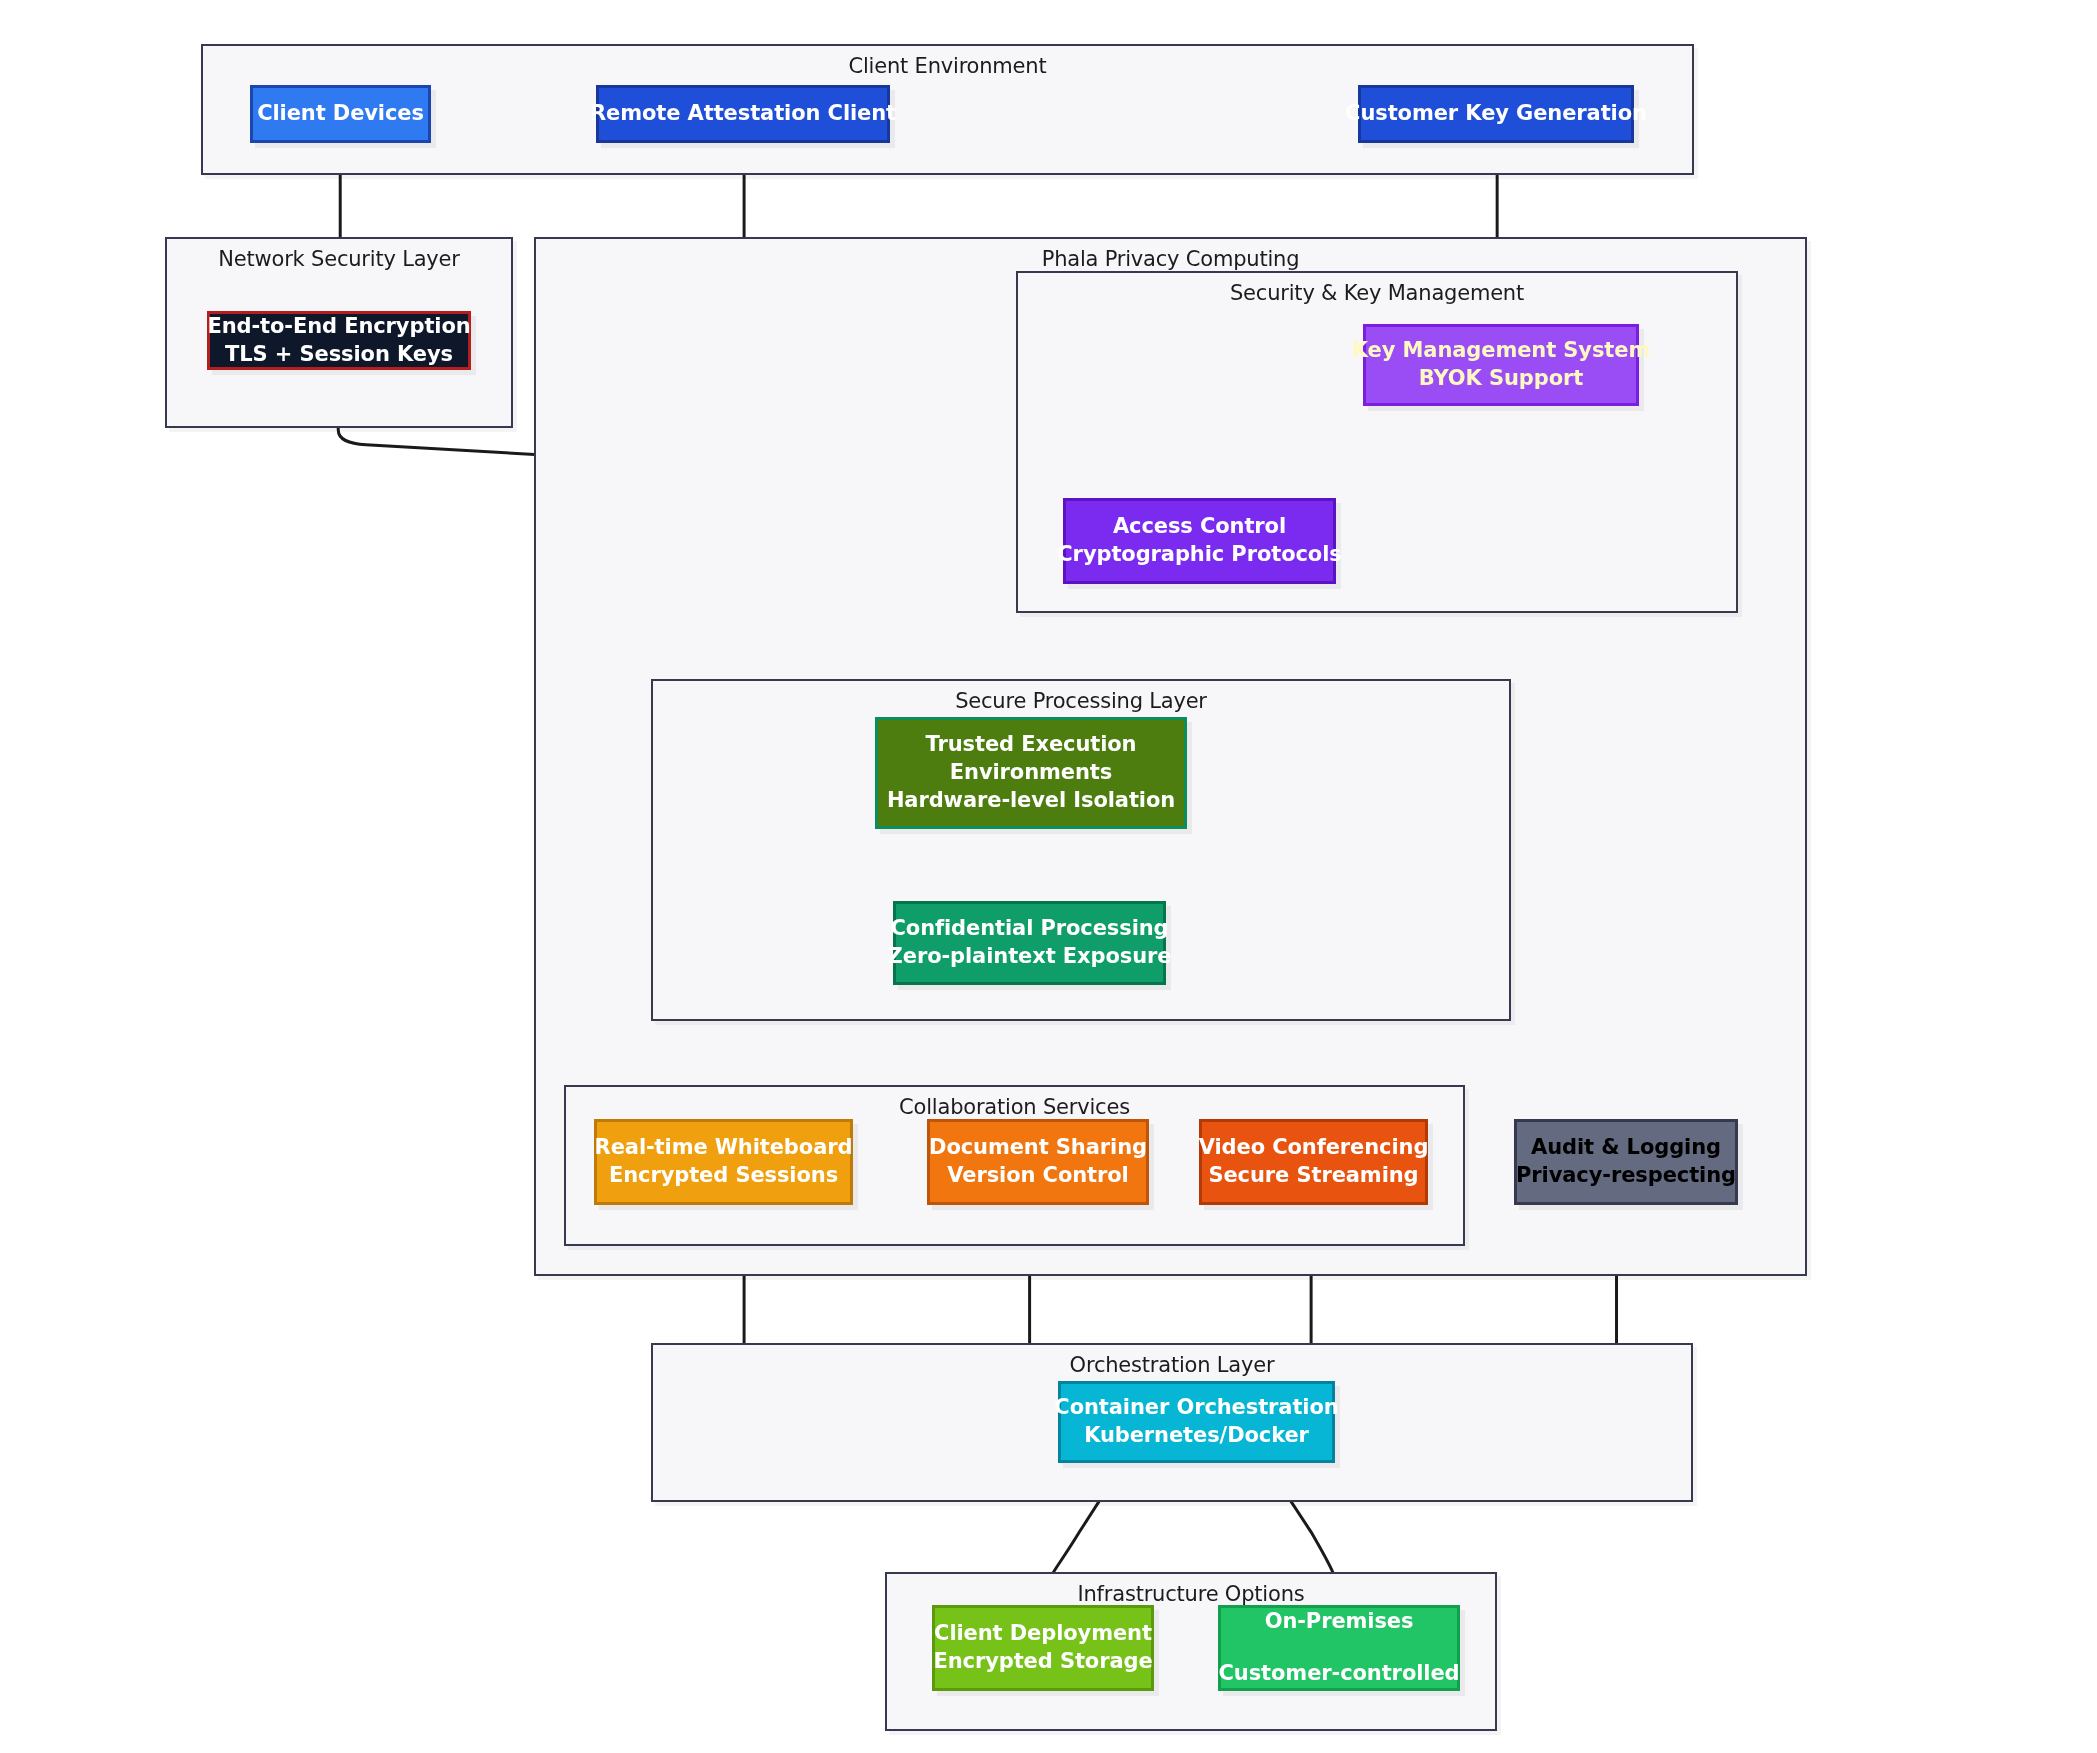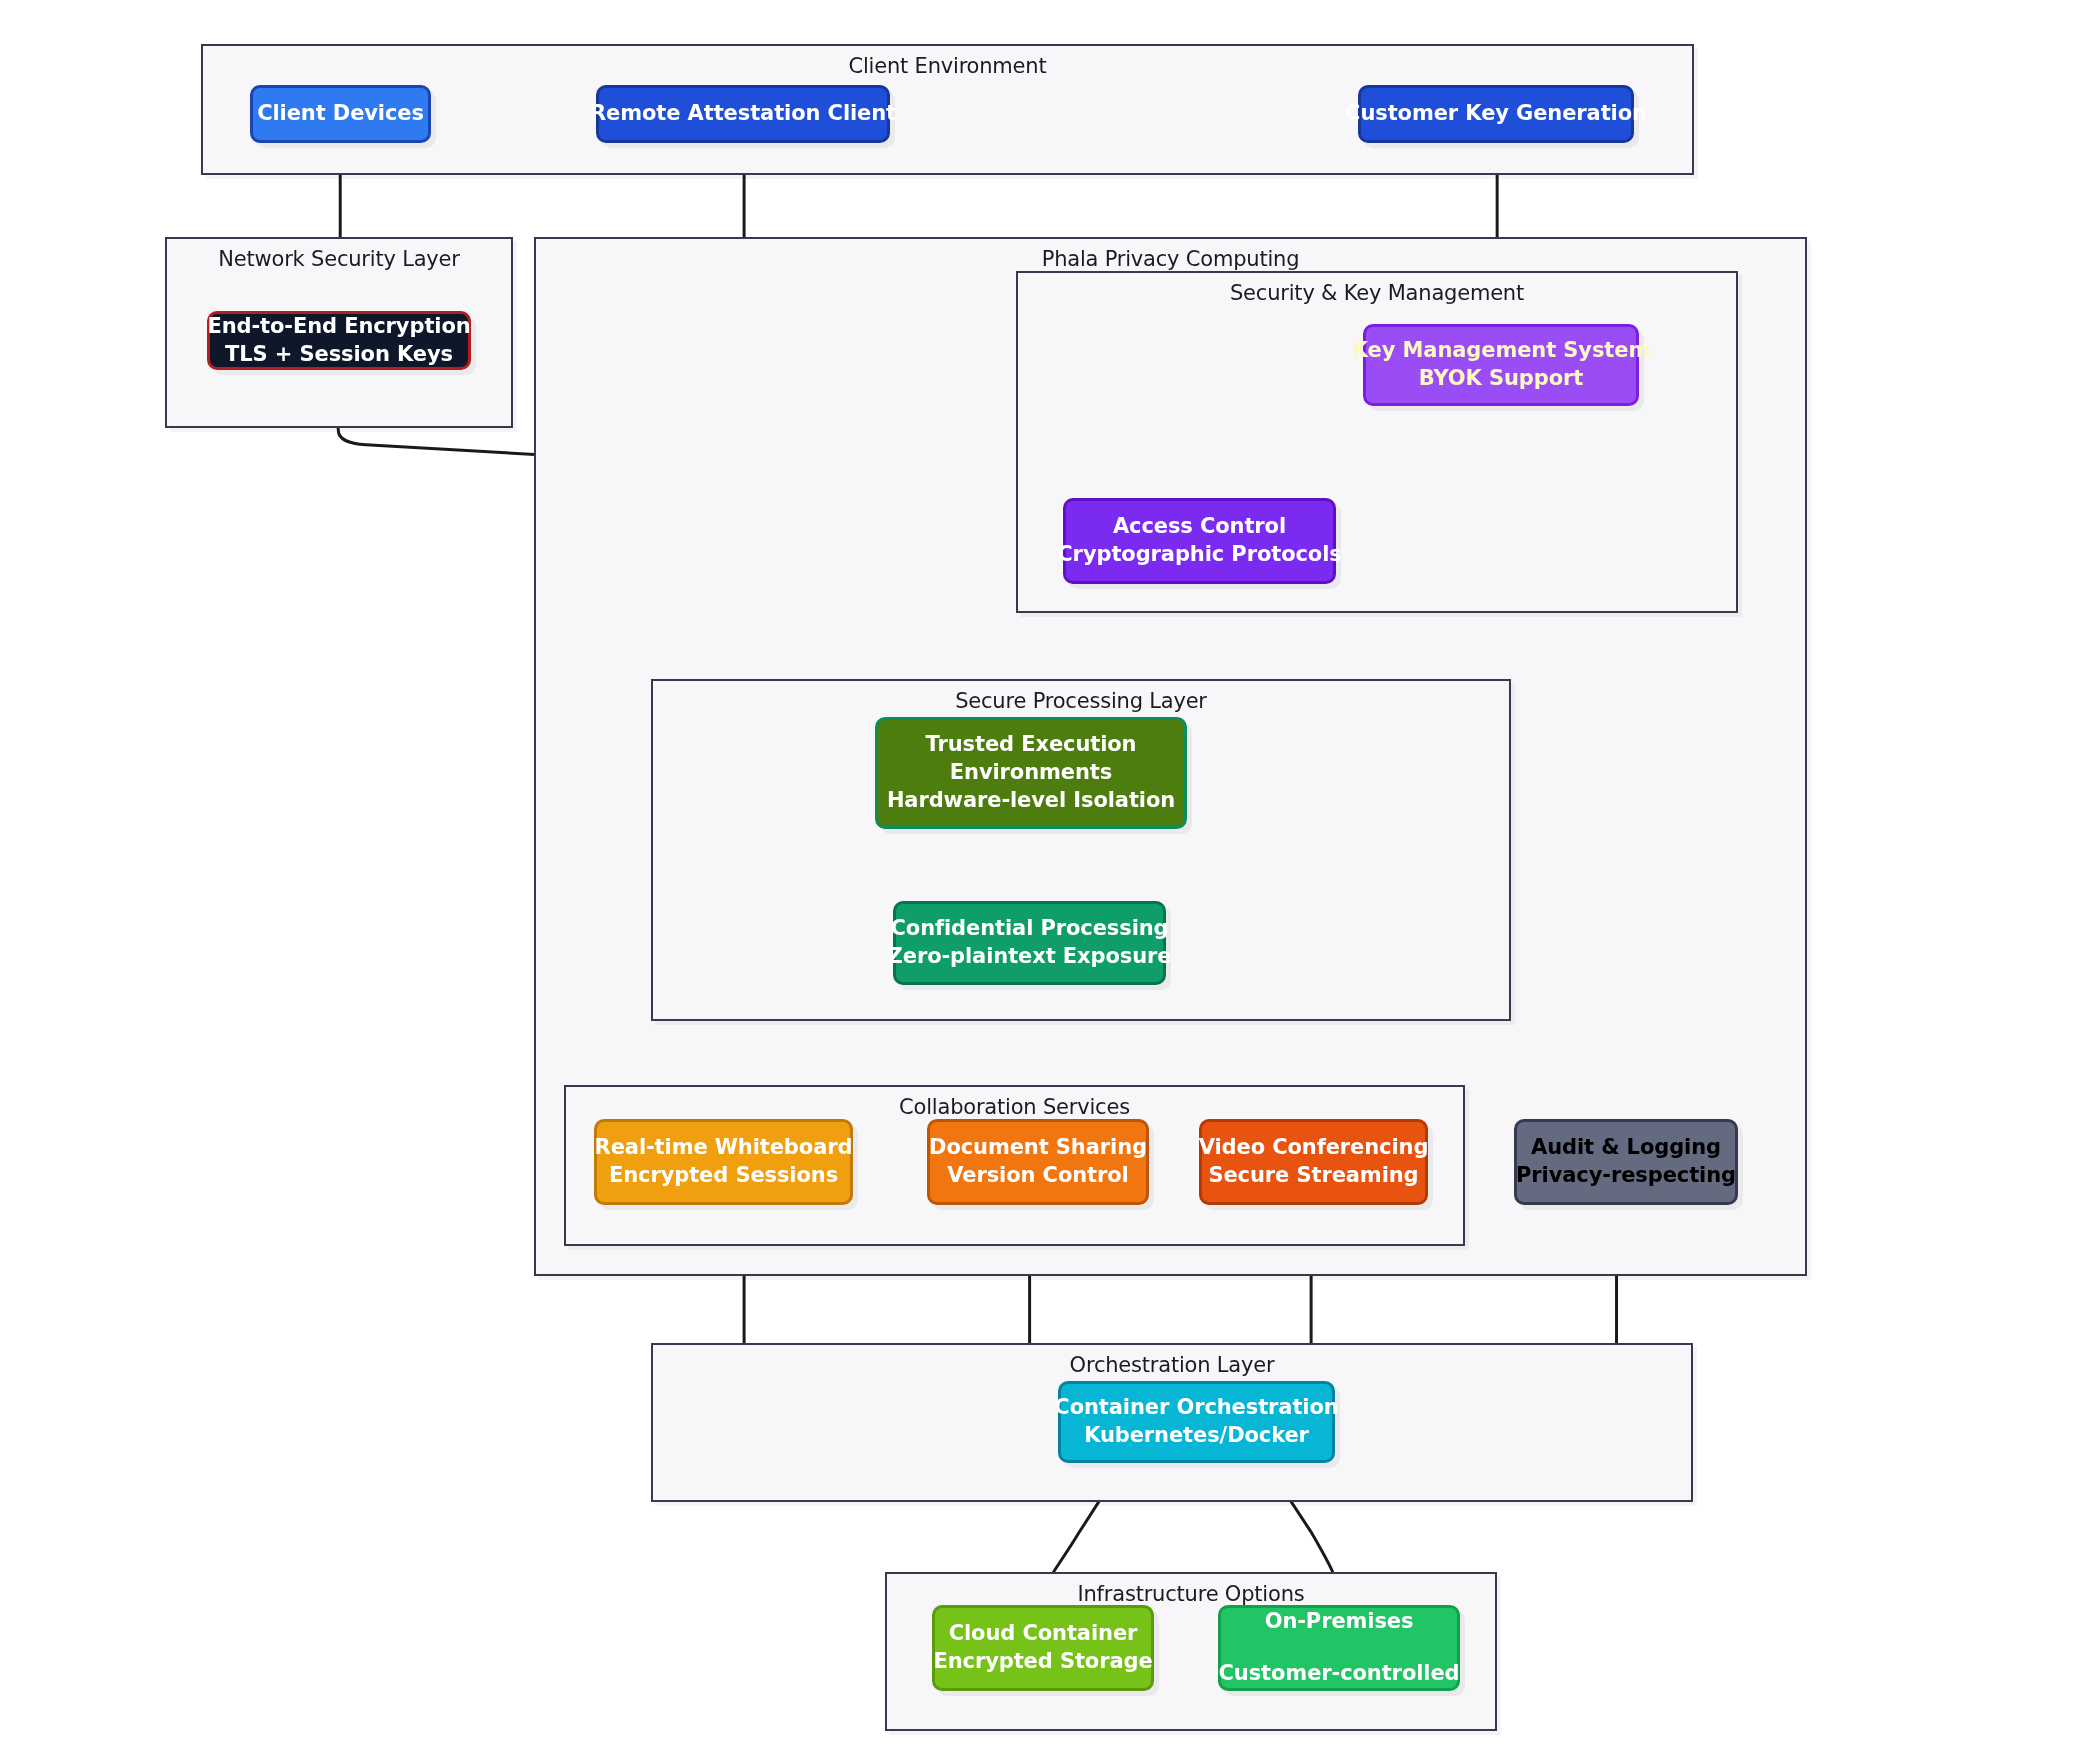--- a/index.html
+++ b/index.html
@@ -53,21 +53,20 @@
     justify-content: center;
     text-align: center;
     color: #ffffff;
     font-size: 21px;
     font-weight: bold;
     line-height: 1.32;
     letter-spacing: -0.1px;
     box-shadow: 5px 5px 0 rgba(0,0,0,0.05);
     z-index: 5;
     padding: 0 6px;
-    border-radius: 10px;
   }
   .node span { display: block; white-space: nowrap; }
 </style>
 </head>
 <body>
 
 <div id="canvas">
   <svg id="edges" viewBox="0 0 2108 1762">
     <defs>
       <marker id="arrow" viewBox="0 0 12 12" refX="10" refY="6" markerWidth="7" markerHeight="7" orient="auto-start-reverse">
@@ -165,21 +164,21 @@
       </div>
       <div class="node" style="left: 1514px; top: 1119px; width: 224px; height: 86px; background: rgb(100, 107, 128); border: 3px solid rgb(54, 57, 80); color: #000000;">
         <span>Audit &amp; Logging</span>
         <span>Privacy-respecting</span>
       </div>
       <div class="node" style="left: 1058px; top: 1381px; width: 277px; height: 82px; background: rgb(6, 182, 212); border: 3px solid rgb(2, 132, 160); color: rgb(255, 255, 255);">
         <span>Container Orchestration</span>
         <span>Kubernetes/Docker</span>
       </div>
       <div class="node" style="left: 932px; top: 1605px; width: 222px; height: 86px; background: rgb(118, 194, 24); border: 3px solid rgb(91, 154, 13); color: rgb(255, 255, 255);">
-        <span>Cloud Container</span>
+        <span>Client Deployment</span>
         <span>Encrypted Storage</span>
       </div>
       <div class="node" style="left: 1218px; top: 1605px; width: 242px; height: 86px; background: rgb(34, 197, 101); border: 3px solid rgb(17, 160, 76); color: rgb(255, 255, 255); gap: 24px;">
         <span>On-Premises</span>
         <span>Customer-controlled</span>
       </div>
     </div>
 </div>
 
 

